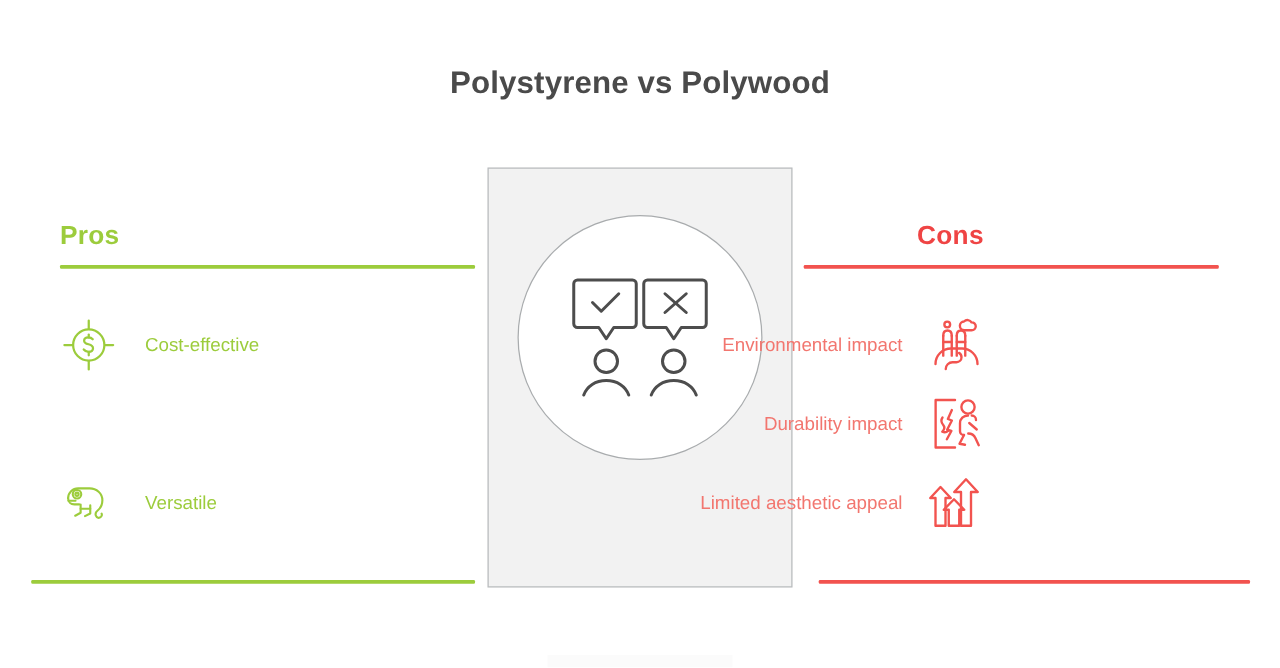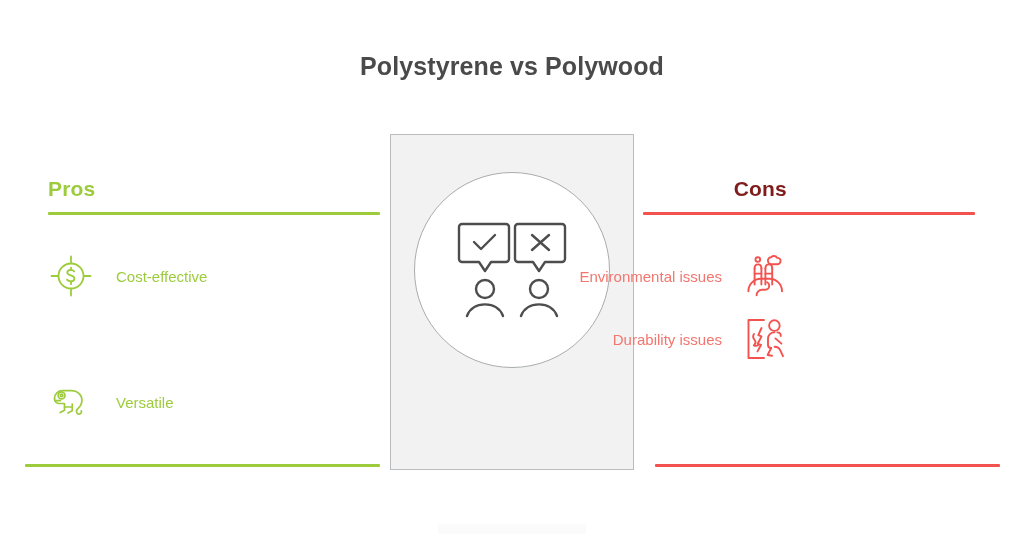--- a/index.html
+++ b/index.html
@@ -58,21 +58,21 @@
   .center-circle svg { display: block; }
 
   
   .col-head {
     position: absolute;
     font-size: 21px;
     font-weight: bold;
     letter-spacing: 0.2px;
   }
   .pros-head { left: 48px; top: 177px; color: #9ccc3c; }
-  .cons-head { right: 49px; top: 177px; color: #7f1d1d; text-align: left; }
+  .cons-head { right: 49px; top: 177px; color: #ef4444; text-align: left; }
 
   .rule {
     position: absolute;
     height: 3px;
     border-radius: 1px;
   }
   .rule-pros-top    { left: 48px;  top: 212px; width: 332px; background: #9ccc3c; }
   .rule-pros-bottom { left: 25px;  top: 464px; width: 355px; background: #9ccc3c; }
   .rule-cons-top    { left: 643px; top: 212px; width: 332px; background: #f2534f; }
   .rule-cons-bottom { left: 655px; top: 464px; width: 345px; background: #f2534f; }
@@ -182,52 +182,65 @@
         </svg>
       </span>
     </div>
   </div>
 
   <div class="col-head cons-head">Cons</div>
   <div class="rule rule-cons-top"></div>
   <div class="rule rule-cons-bottom"></div>
 
   <div class="item item-cons item-0">
-    <span class="item-label">Environmental issues</span>
+    <span class="item-label">Environmental impact</span>
     <span class="item-icon">
       <svg width="46" height="46" viewBox="0 0 46 46" fill="none" stroke="#f2534f" stroke-width="1.9" stroke-linecap="round" stroke-linejoin="round">
         <circle cx="15.8" cy="6.6" r="2.3"></circle>
         <path d="M29.2 4.2c1.8-1.8 4.8-1.5 6 0.7 1.8-0.2 3.4 1.2 3.4 3.1 0 1.8-1.5 3.2-3.3 3.2h-5.8c-2 0-3.6-1.6-3.6-3.6 0-1.9 1.5-3.4 3.3-3.4z"></path>
         <path d="M12.6 15.5 L12.6 31.5"></path>
         <path d="M19.4 15.5 L19.4 31.5"></path>
         <path d="M12.6 15.5 C12.6 12.6 14 11.4 16 11.4 C18 11.4 19.4 12.6 19.4 15.5"></path>
         <path d="M12.6 20.6 L19.4 20.6"></path>
         <path d="M23.4 15.5 L23.4 31.5"></path>
         <path d="M30.2 15.5 L30.2 31.5"></path>
         <path d="M23.4 15.5 C23.4 12.6 24.8 11.4 26.8 11.4 C28.8 11.4 30.2 12.6 30.2 15.5"></path>
         <path d="M23.4 20.6 L30.2 20.6"></path>
         <path d="M6.4 38.2c0-6.9 5.6-12.4 12.4-12.4h8.8c6.8 0 12.4 5.5 12.4 12.4"></path>
         <path d="M14.6 42.2c0-3 2.4-5.4 5.4-5.4h3.2c2.2 0 4-1.8 4-4 0-1.5-0.8-2.8-2-3.5"></path>
       </svg>
     </span>
   </div>
 
   <div class="item item-cons item-1">
-    <span class="item-label">Durability issues</span>
+    <span class="item-label">Durability impact</span>
     <span class="item-icon">
       <svg width="46" height="46" viewBox="0 0 46 46" fill="none" stroke="#f2534f" stroke-width="1.9" stroke-linecap="round" stroke-linejoin="round">
         <path d="M22 4 L6.5 4 L6.5 42 L22 42"></path>
         <path d="M12 18 c-1.8 2.6 -0.6 4.6 0.6 6 1.4 1.6 1 3.6 -0.8 5.4 1.8 0.8 3.6 0.4 4.8 -0.8"></path>
         <path d="M19.5 12 l-3.2 7.2 3.2 1.2 -3.8 7.4 3.4 1 -3.6 6.6"></path>
         <circle cx="32.4" cy="9.6" r="5.3"></circle>
         <path d="M32.4 16.4 c-3.6 0 -6.4 2.6 -6.4 6.2 l0 6.4 c0 1.8 1.4 3 3.2 3"></path>
         <path d="M38.8 20 c0 -2.2 -1.6 -3.6 -3.4 -3.6"></path>
         <path d="M29.2 32 l-3.6 7 4.4 0.8"></path>
         <path d="M32.6 30.8 c2.6 0 4.8 1.6 5.8 3.8 l2.6 5.6"></path>
         <path d="M33.4 22.4 L39.4 27.6"></path>
       </svg>
     </span>
   </div>
 
+  <div class="item item-cons item-2">
+    <span class="item-label">Limited aesthetic appeal</span>
+    <span class="item-icon">
+      <svg width="46" height="46" viewBox="0 0 46 46" fill="none" stroke="#f2534f" stroke-width="1.9" stroke-linecap="round" stroke-linejoin="round">
+
+        <path d="M26.8 41.6 L26.8 14.6 L21.4 14.6 L30.8 4.4 L40.2 14.6 L34.8 14.6 L34.8 41.6 Z"></path>
+
+        <path d="M6.4 41.6 L6.4 19.4 L2.2 19.4 L10.4 10.6 L18.6 19.4 L14.4 19.4 L14.4 41.6 Z"></path>
+
+        <path d="M17 41.6 L17 28.8 L13 28.8 L21.2 20.4 L29.4 28.8 L25.4 28.8 L25.4 41.6 Z"></path>
+      </svg>
+    </span>
+  </div>
 
   <div class="bottom-strip"></div>
 
 </div>
 
 </body></html>

